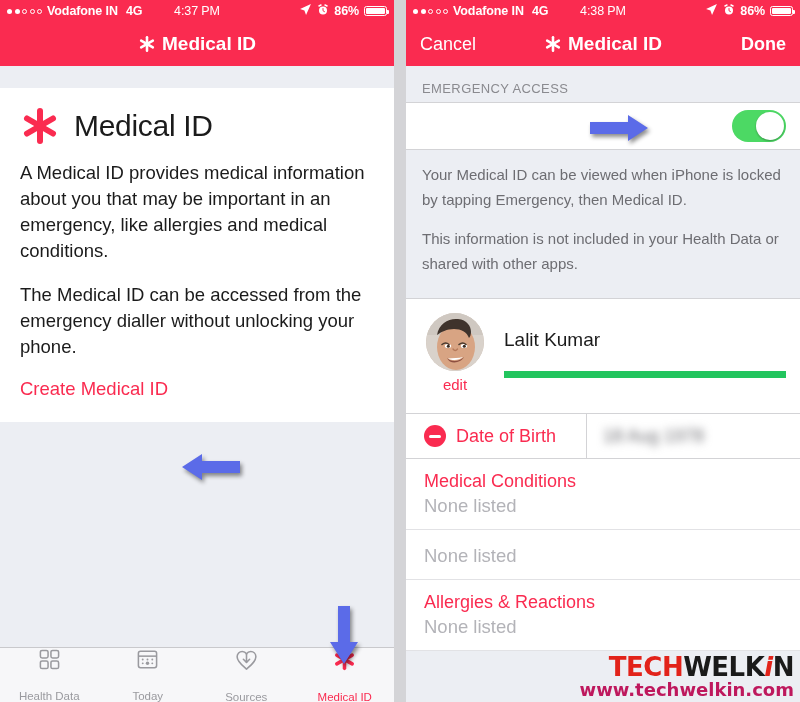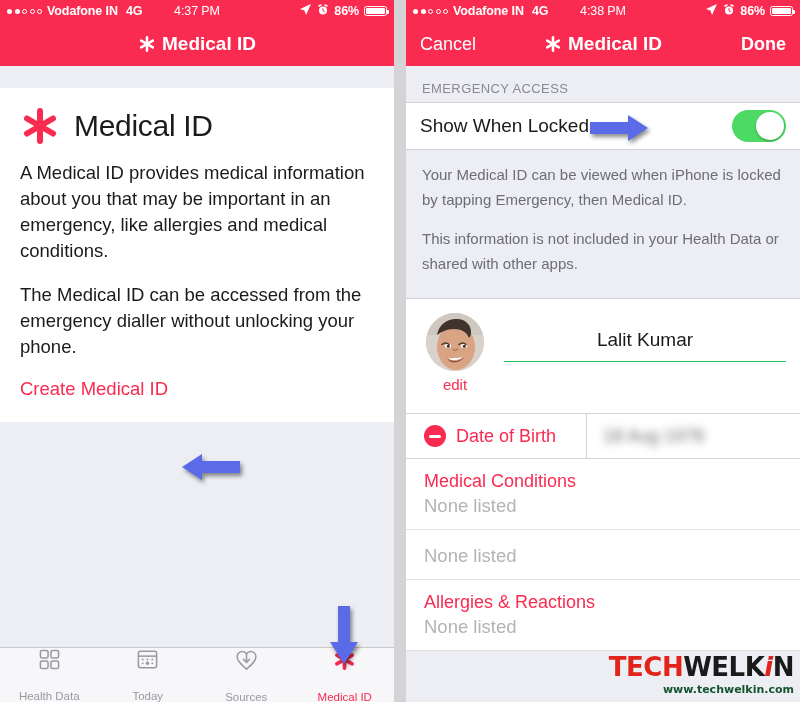--- a/index.html
+++ b/index.html
@@ -264,26 +264,25 @@
   }
   .edit-link {
     font-size: 15px;
     color: #fa2b50;
     margin-top: 5px;
     cursor: pointer;
   }
   .name-field {
     flex: 1;
     margin: 16px 14px 0 18px;
-    border-bottom: 1px solid #22c55e;
-    padding-bottom: 10px;
+    border-bottom: 7px solid #22c55e;
+    padding-bottom: 20px;
     font-size: 19px;
     color: #1b1b1b;
     cursor: text;
-    text-align: center;
   }
   .dob-row {
     display: flex;
     align-items: center;
     border-top: 1px solid #d3d3d6;
     border-bottom: 1px solid #d3d3d6;
     height: 44px;
     margin-top: 20px;
     background: #ffffff;
   }
@@ -359,23 +358,23 @@
     font-size: 26px;
     font-weight: bold;
     letter-spacing: -0.5px;
     line-height: 28px;
     font-family: "DejaVu Sans", sans-serif;
   }
   .wm-red { color: #e2231a; }
   .wm-black { color: #1a1a1a; }
   .wm-i { color: #e2231a; font-style: italic; }
   .wm-sub {
-    font-size: 11px;
+    font-size: 18px;
     font-weight: bold;
-    color: #14532d;
+    color: #be185d;
     line-height: 17px;
     font-family: "DejaVu Sans", sans-serif;
   }
 </style>
 </head>
 <body>
 
 <div class="screens">
 
   <div class="phone phone-left">
@@ -564,21 +563,20 @@
         <span>Medical ID</span>
       </div>
       <span class="nav-btn right">Done</span>
     </div>
 
     <div class="right-body">
 
       <div class="section-header">EMERGENCY ACCESS</div>
 
       <div class="row-white">
-        <span class="row-title">Show When Locked</span>
         <div class="toggle">
             <i></i>
           </div>
 
         <div class="arrow" style="left:182px; top:9px;">
           <svg width="62" height="32" viewBox="0 0 62 32">
             <path d="M60 16 L40 3 L40 10 L2 10 L2 22 L40 22 L40 29 Z" fill="#5b6be8"></path>
           </svg>
         </div>
       </div>

